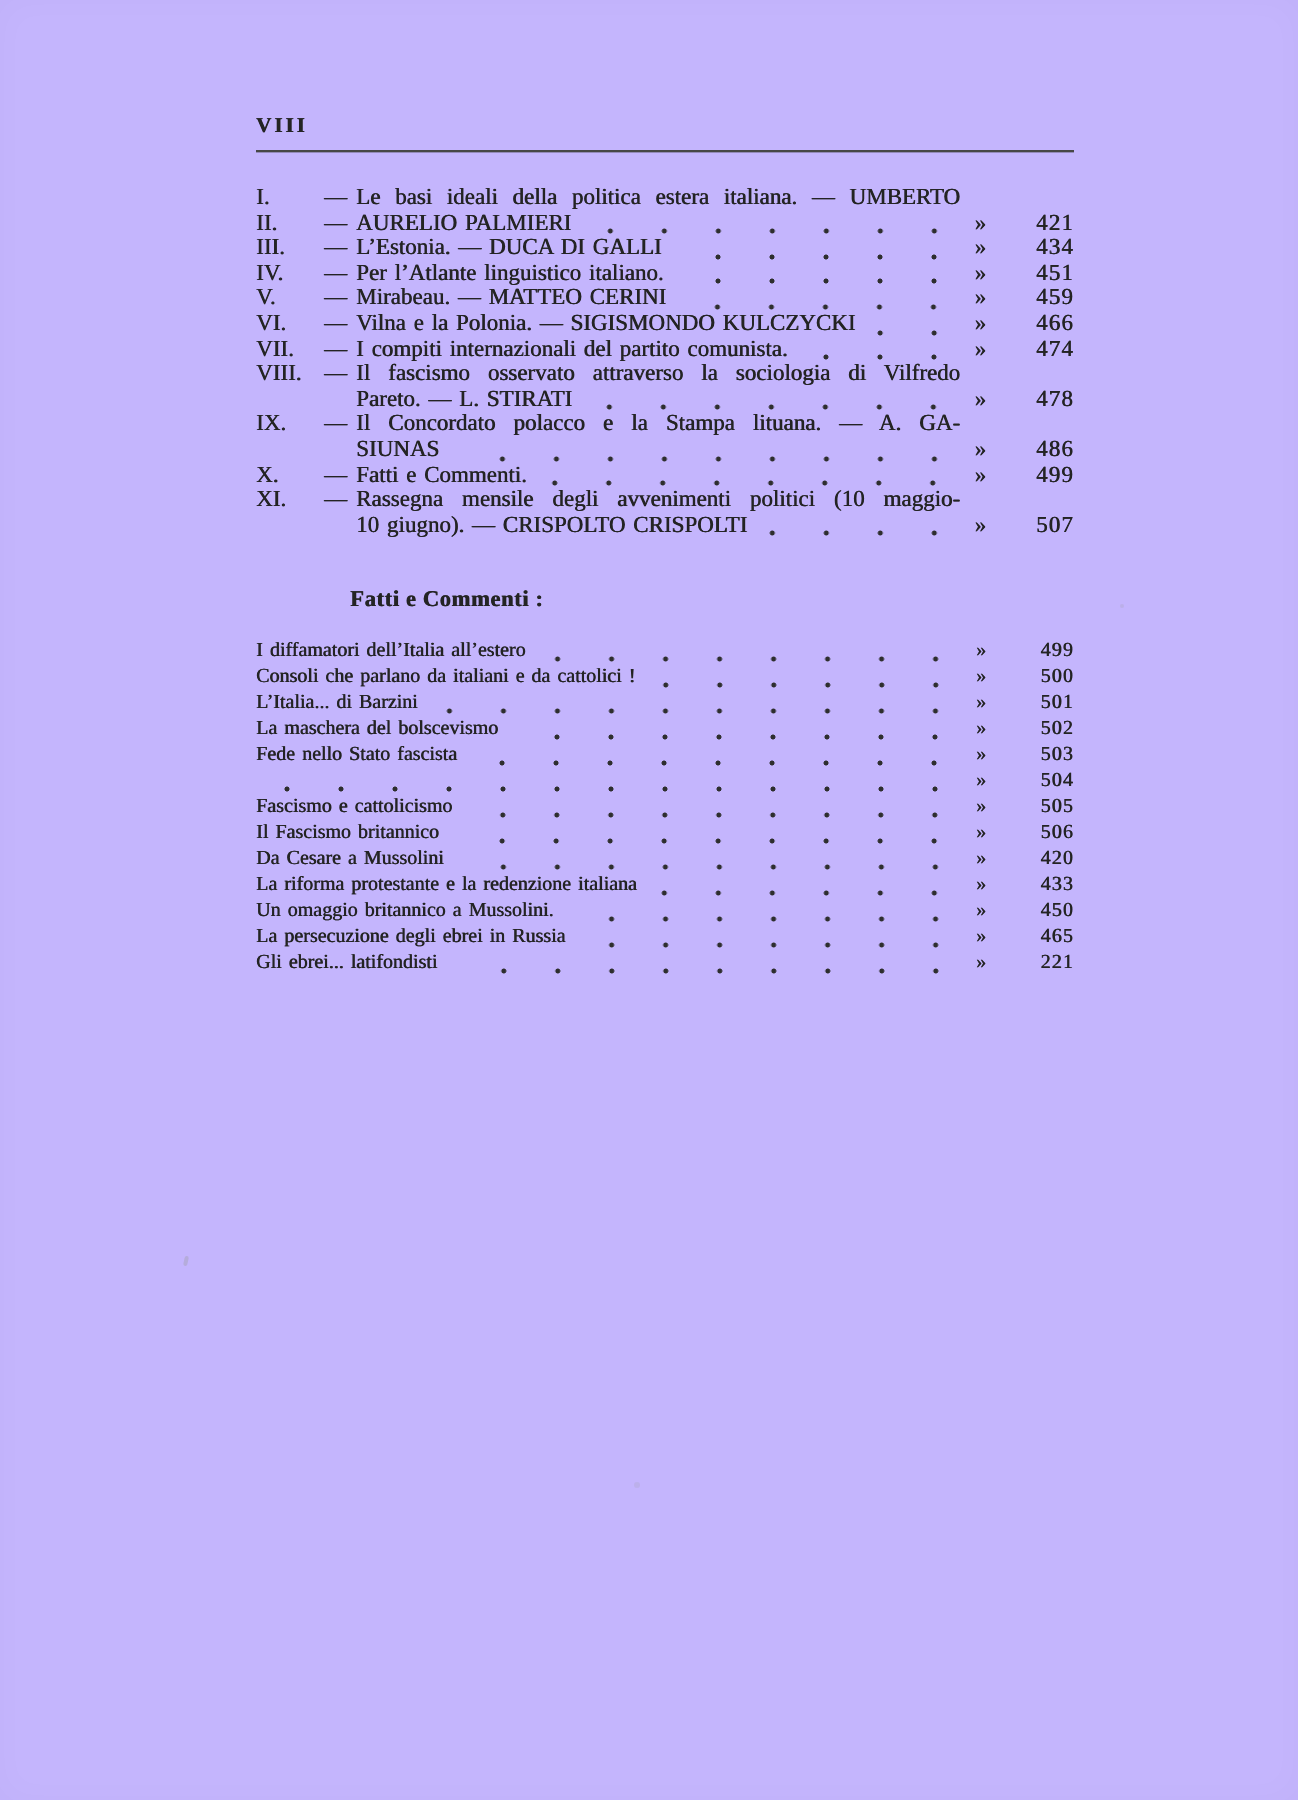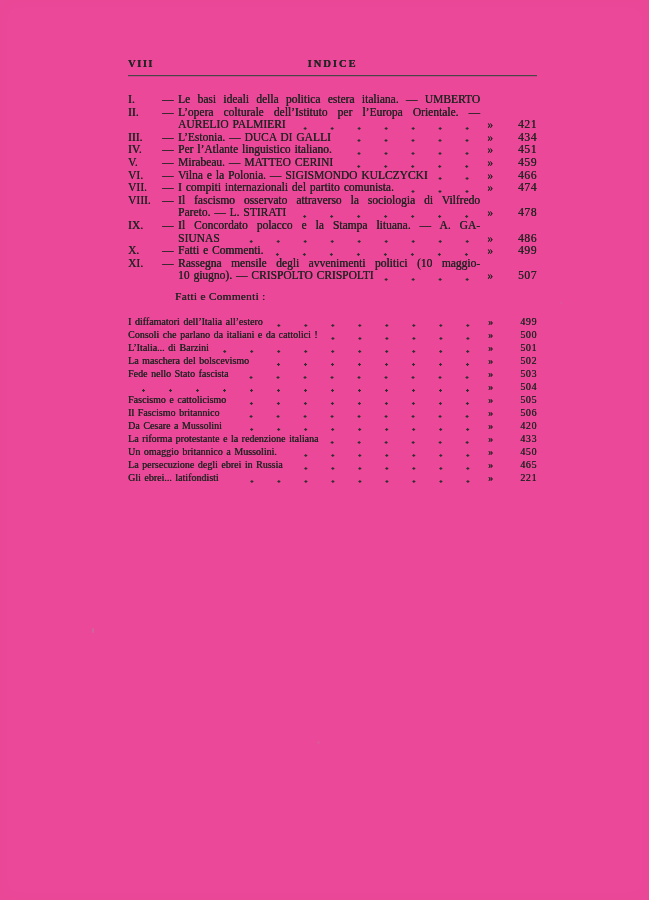--- a/index.html
+++ b/index.html
@@ -4,21 +4,21 @@
 <style>
   html,body{margin:0;padding:0;}
   body{
     width:649px;height:900px;
     background:#ffffff;
     overflow:hidden;
     font-family:"Liberation Serif","DejaVu Serif",serif;
   }
   .page{
     position:absolute;inset:0;
-    background:#ec4899;
+    background:#c4b5fd;
     color:#242424;
     box-shadow:inset 0 0 18px rgba(0,0,0,0.02);
   }
   .content{
     position:absolute;
     left:128px;top:58px;width:409px;
     text-shadow:0.3px 0 0 currentColor;
   }
   
   .hdr{
@@ -57,55 +57,53 @@
     margin:0 5px 0 9px;
     background-image:radial-gradient(circle, #2e2e2e 1.05px, rgba(0,0,0,0) 1.45px);
     background-size:27px 3px;
     background-repeat:repeat-x;
     background-position:right 2px bottom 1px;
   }
   .mark{flex:none;padding-right:14px;}
   .pg{flex:none;width:30px;text-align:right;letter-spacing:0.6px;}
   
   .sechead{
-    font-size:11.3px;font-weight:400;letter-spacing:0.3px;
-    margin:8px 0 12px 47px;line-height:13px;
+    font-size:11.3px;font-weight:700;letter-spacing:0.3px;
+    margin:25px 0 12px 47px;line-height:13px;
   }
   .sechead.second{margin-top:18px;}
   .seclist{font-size:10px;line-height:13px;}
   .seclist .lastline{margin:0;}
   
   .speck{position:absolute;background:#9a9a9a;border-radius:50%;}
 </style>
 </head>
 <body>
 
 <div class="page">
   <div class="content">
 
     <div class="hdr">
       <span class="folio">VIII</span>
-      <span class="running">INDICE</span>
     </div>
     <div class="rule"></div>
 
 
     <div class="toc" id="toc">
         <div class="row">
           <span class="num">I.</span>
           <span class="dash">—</span>
           <div class="tbody">
             <div class="jline">Le basi ideali della politica estera italiana. — UMBERTO</div>
           </div>
         </div>
         <div class="row">
           <span class="num">II.</span>
           <span class="dash">—</span>
           <div class="tbody">
-            <div class="jline">L’opera colturale dell’Istituto per l’Europa Orientale. —</div>
             <div class="lastline">
               <span class="txt">AURELIO PALMIERI</span>
               <span class="leader"></span>
               <span class="mark">»</span>
               <span class="pg">421</span>
             </div>
           </div>
         </div>
         <div class="row">
           <span class="num">III.</span>

